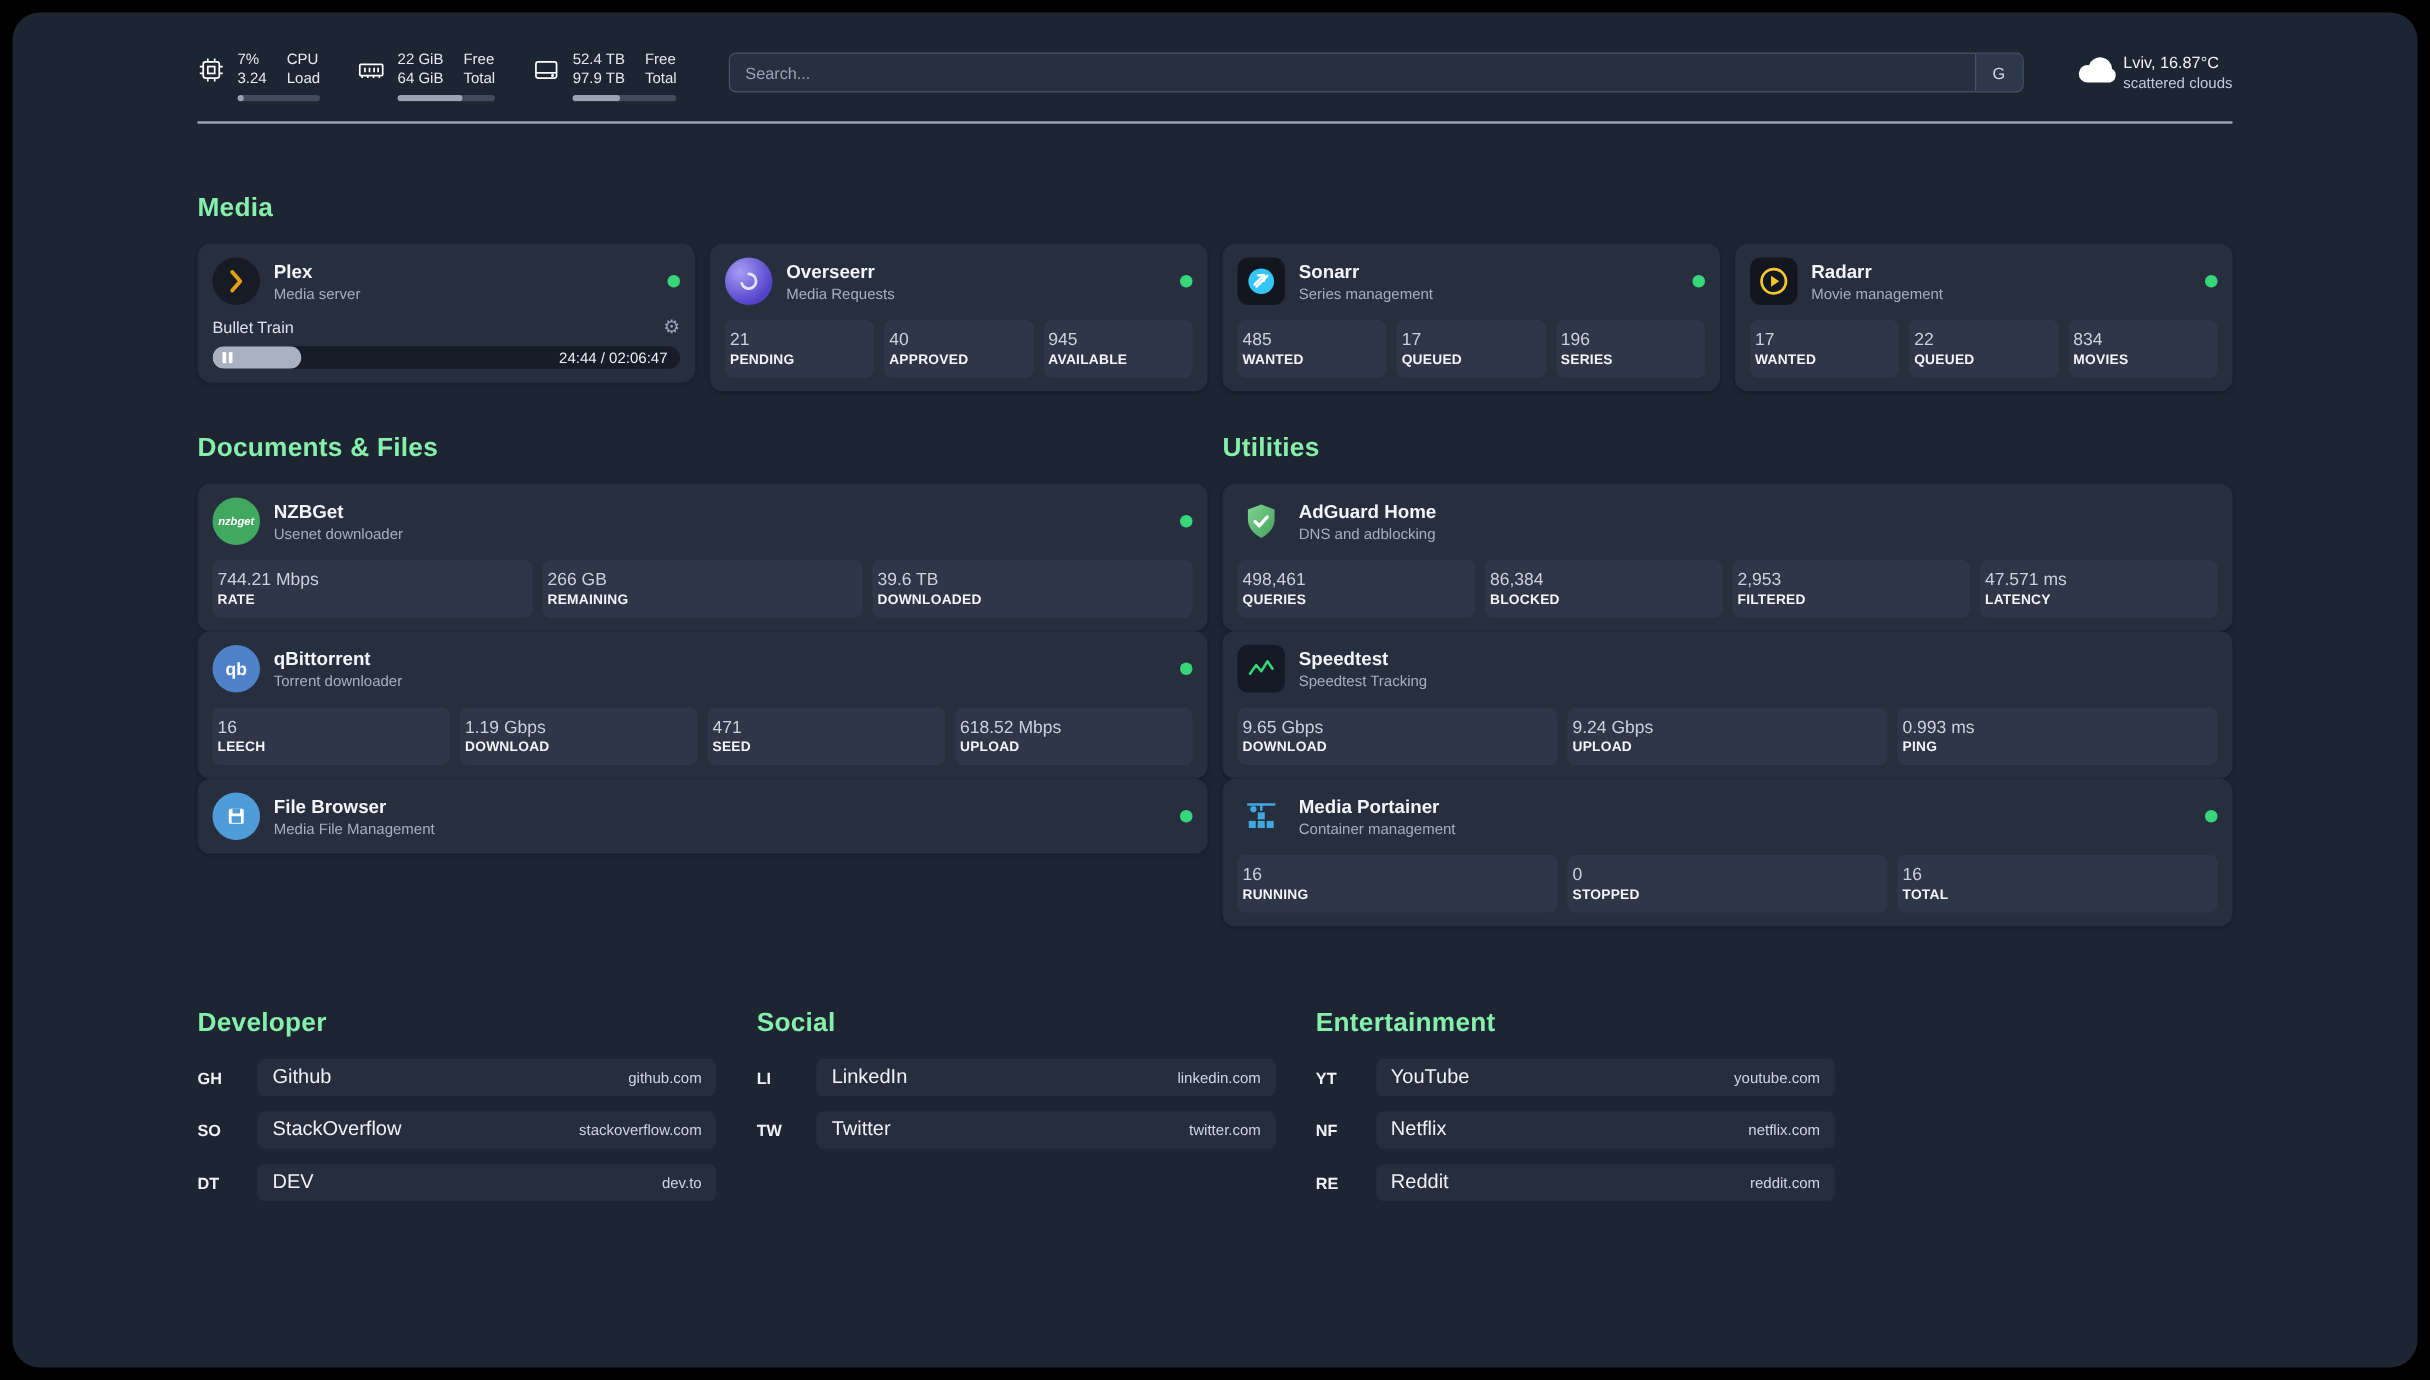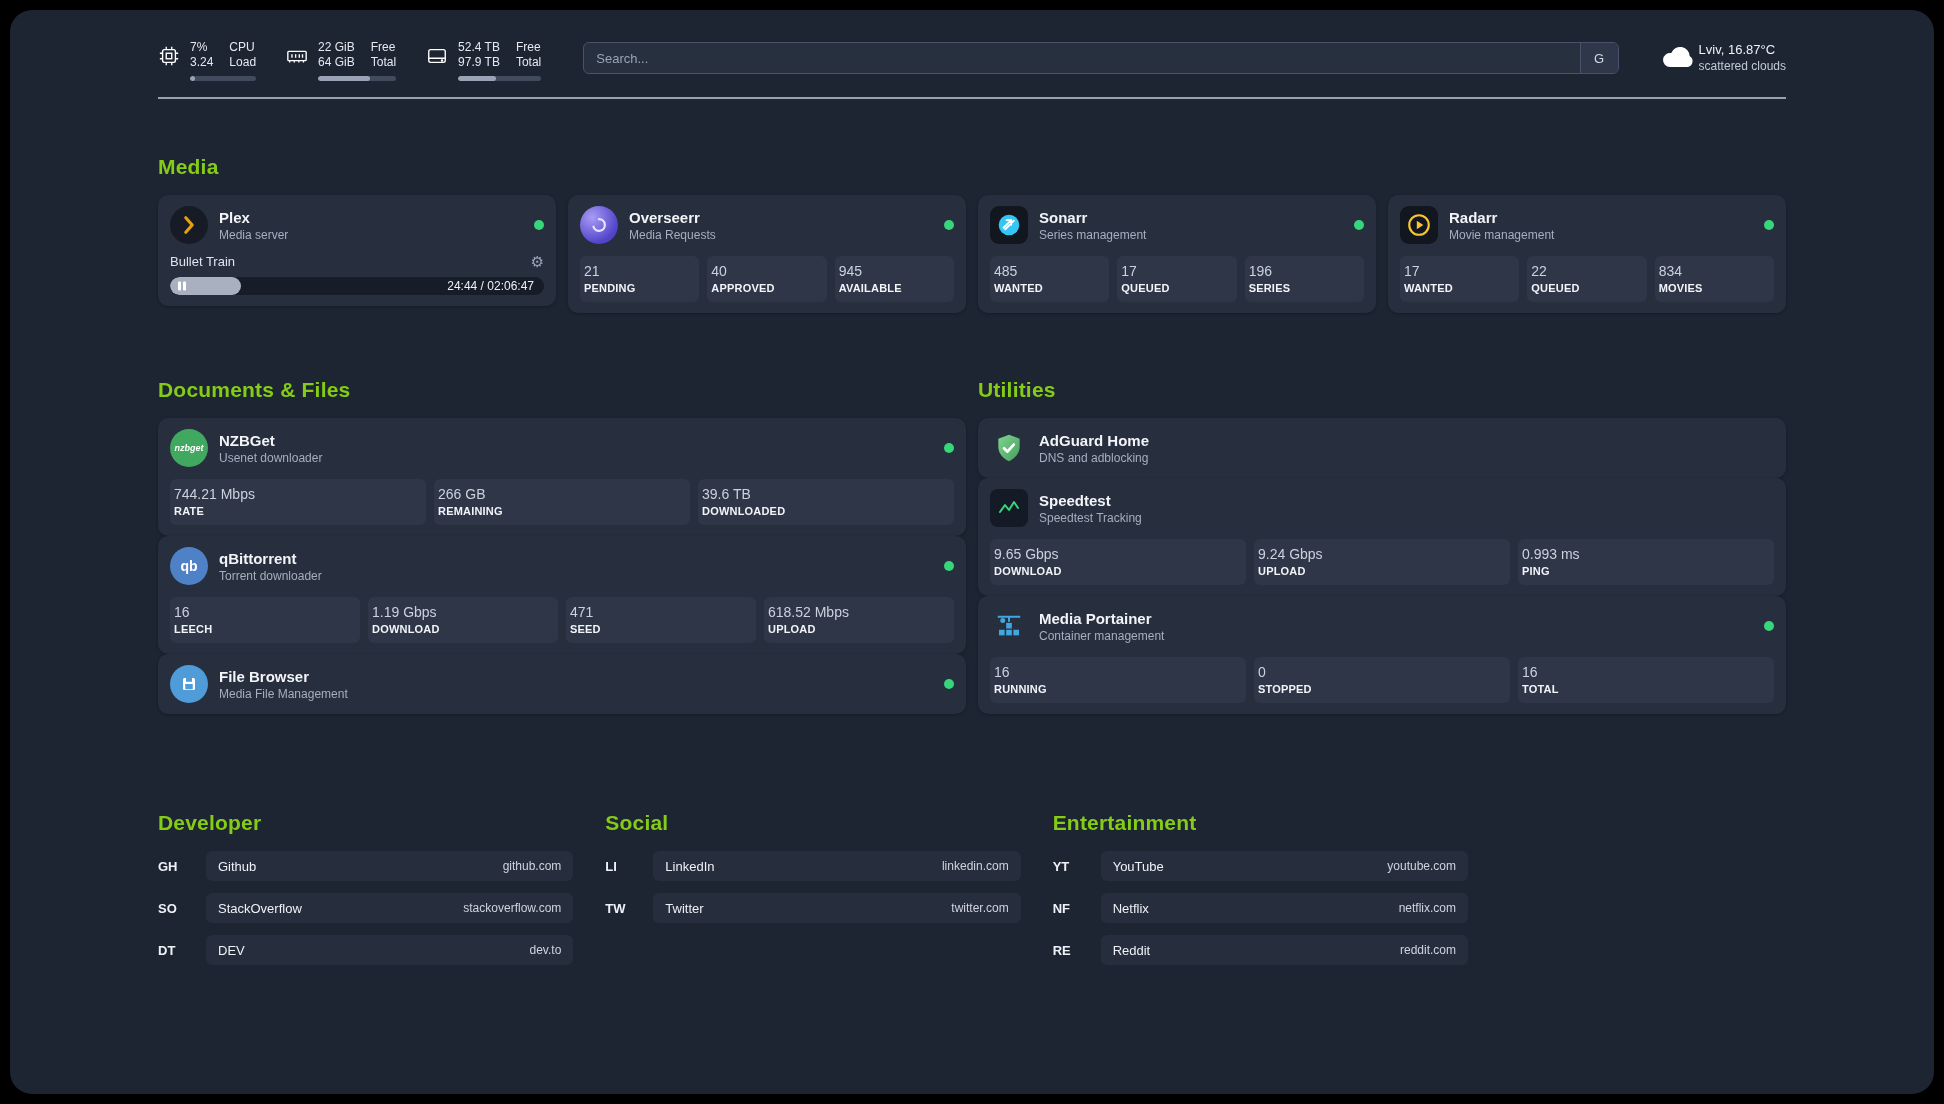--- a/index.html
+++ b/index.html
@@ -21,21 +21,21 @@
   .search input::placeholder { color:#9aa3b5; }
   .search-btn { width:38px; border:0; border-left:1px solid #49526a; background:#2f384a; color:#d4d9e4; font-size:13px; display:flex; align-items:center; justify-content:center; cursor:pointer; }
 
   .weather { display:flex; align-items:center; gap:4px; margin-top:2px; }
   .weather-loc { font-size:13px; color:#eef1f6; }
   .weather-cond { font-size:12px; color:#c3c9d6; margin-top:2px; }
 
   .divider { border:0; border-top:2px solid #aeb7c8; margin-top:16px; opacity:.85; }
 
   
-  h2.section-title { font-size:21px; font-weight:600; color:#84cc16; margin-bottom:16px; letter-spacing:.2px;margin-top:31px; }
+  h2.section-title { font-size:21px; font-weight:600; color:#86efac; margin-bottom:16px; letter-spacing:.2px; }
   .section-media { margin-top:56px; }
   .row4 { display:grid; grid-template-columns:repeat(4,1fr); gap:12px; align-items:start; }
   .cols2 { display:grid; grid-template-columns:1fr 1fr; gap:12px; margin-top:34px; align-items:start; }
   .stack { display:flex; flex-direction:column; }
 
   
   .card { background:#272e3e; border-radius:10px; padding:11px 12px; box-shadow:0 1px 3px rgba(0,0,0,.25); }
   .card-header { display:flex; align-items:center; gap:11px; }
   .app-titles { min-width:0; }
   .app-name { font-size:15px; font-weight:600; color:#f2f4f8; }
@@ -67,21 +67,21 @@
   .progress-fill { position:absolute; left:0; top:0; bottom:0; background:#a9b0bf; border-radius:9px; }
   .pause { position:absolute; left:8px; top:50%; transform:translateY(-50%); display:flex; gap:2px; cursor:pointer; }
   .pause i { width:3px; height:9px; background:#fff; border-radius:1px; display:block; }
   .player-time { position:absolute; right:10px; top:50%; transform:translateY(-50%); font-size:12px; color:#eef1f6; }
 
   
   .bookmarks { display:grid; grid-template-columns:repeat(3,1fr); column-gap:32px; margin-top:66px; width:1310px; }
   .bm-row { display:flex; align-items:center; gap:12px; margin-bottom:12px; cursor:pointer; }
   .bm-abbr { width:36px; font-size:13px; font-weight:700; color:#eef1f6; flex:none; }
   .bm-pill { flex:1; height:30px; background:#262d3c; border-radius:6px; display:flex; align-items:center; justify-content:space-between; padding:0 12px; }
-  .bm-name { font-size:13px; color:#eef1f6; }
+  .bm-name { font-size:16px; color:#eef1f6; }
   .bm-url { font-size:12px; color:#cfd4df; }
 </style>
 </head>
 <body>
 
 <div class="page">
 
   <header class="topbar">
     <div class="sys-stats">
 
@@ -393,20 +393,38 @@
                   </defs>
                   <path d="M12 2l8 3v6c0 5-3.5 8.6-8 11-4.5-2.4-8-6-8-11V5l8-3z" fill="url(#agg)"></path>
                   <path d="M8.3 12.2l2.5 2.6 4.8-5.4" stroke="#fff" stroke-width="2" fill="none" stroke-linecap="round" stroke-linejoin="round"></path>
                 </svg>
             </div>
             <div class="app-titles">
               <div class="app-name">AdGuard Home</div>
               <div class="app-sub">DNS and adblocking</div>
             </div>
           </div>
+          <div class="stats">
+            <div class="stat">
+              <div class="stat-value">498,461</div>
+              <div class="stat-label">QUERIES</div>
+            </div>
+            <div class="stat">
+              <div class="stat-value">86,384</div>
+              <div class="stat-label">BLOCKED</div>
+            </div>
+            <div class="stat">
+              <div class="stat-value">2,953</div>
+              <div class="stat-label">FILTERED</div>
+            </div>
+            <div class="stat">
+              <div class="stat-value">47.571 ms</div>
+              <div class="stat-label">LATENCY</div>
+            </div>
+          </div>
         </div>
 
         <div class="card">
           <div class="card-header">
             <div class="app-icon icon-speedtest">
               <svg width="24" height="24" viewBox="0 0 24 24" fill="none">
                   <polyline points="3,16 8,9 12,14 17,6 21,12" stroke="#37d67a" stroke-width="2" stroke-linecap="round" stroke-linejoin="round"></polyline>
                 </svg>
             </div>
             <div class="app-titles">

